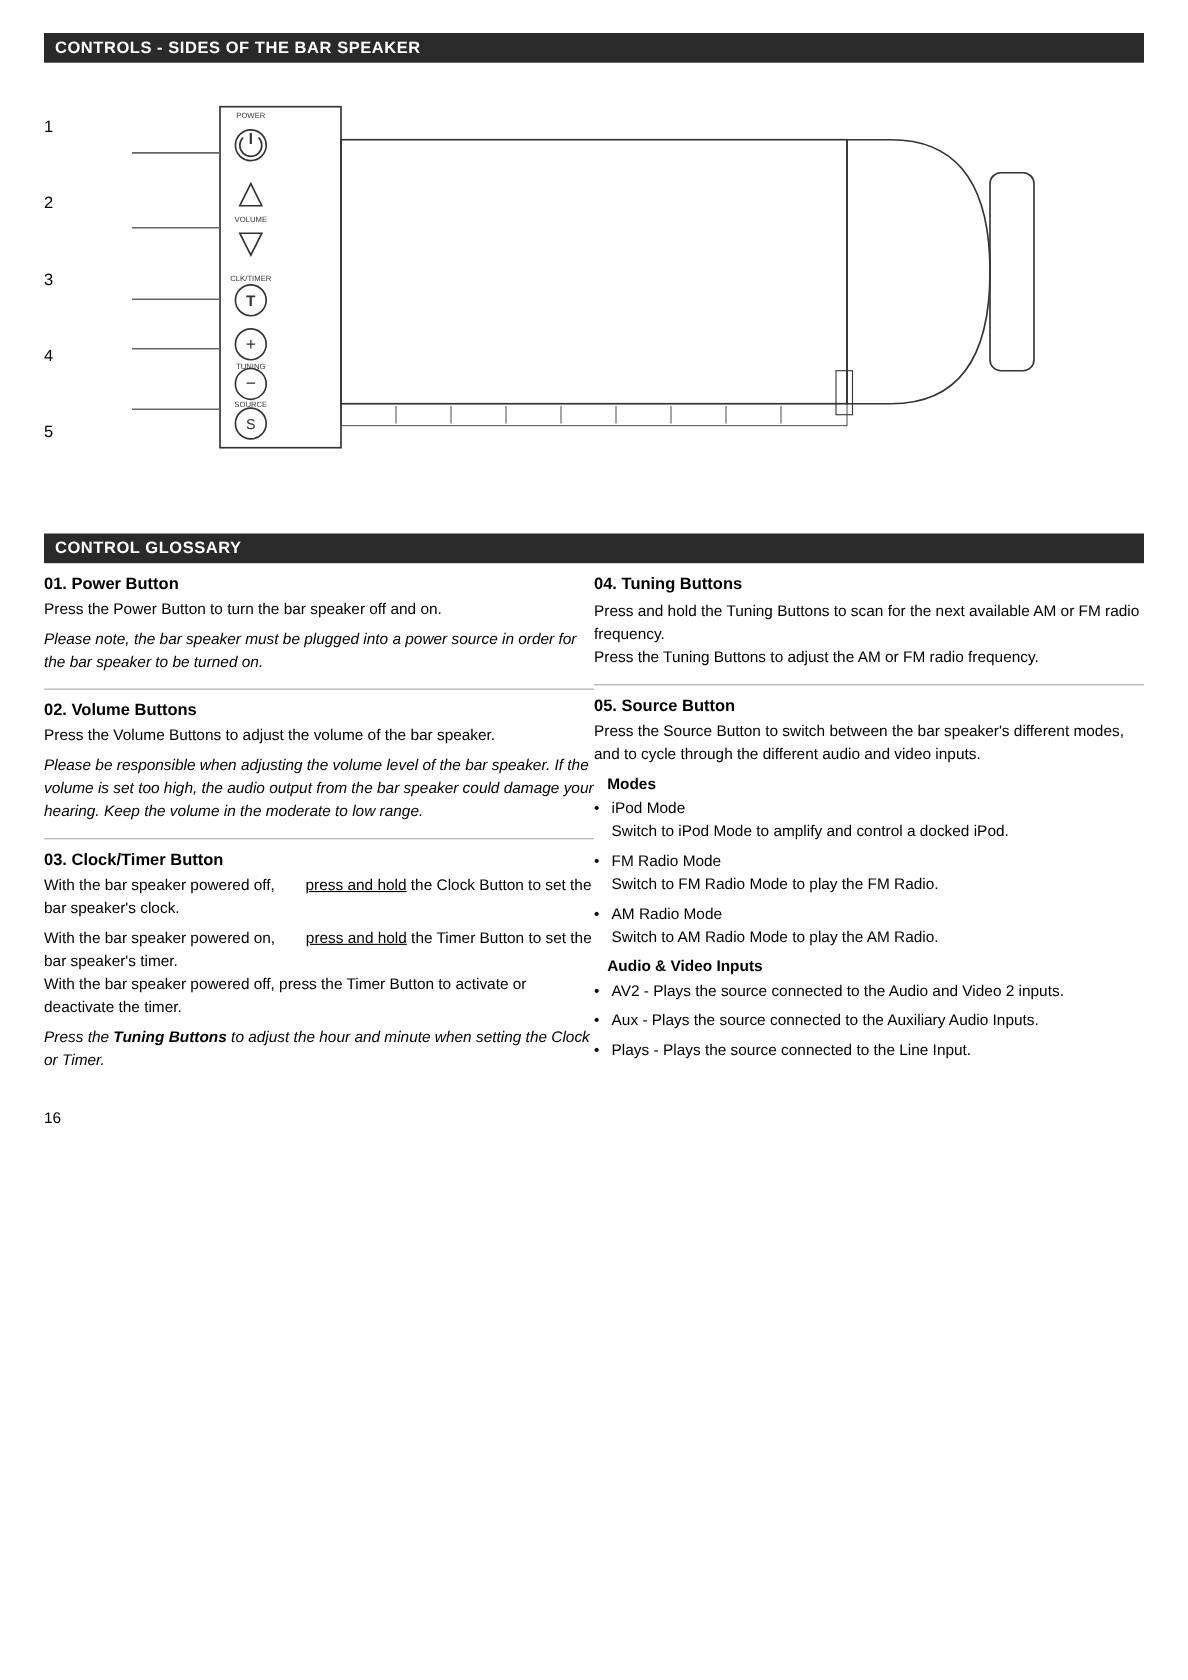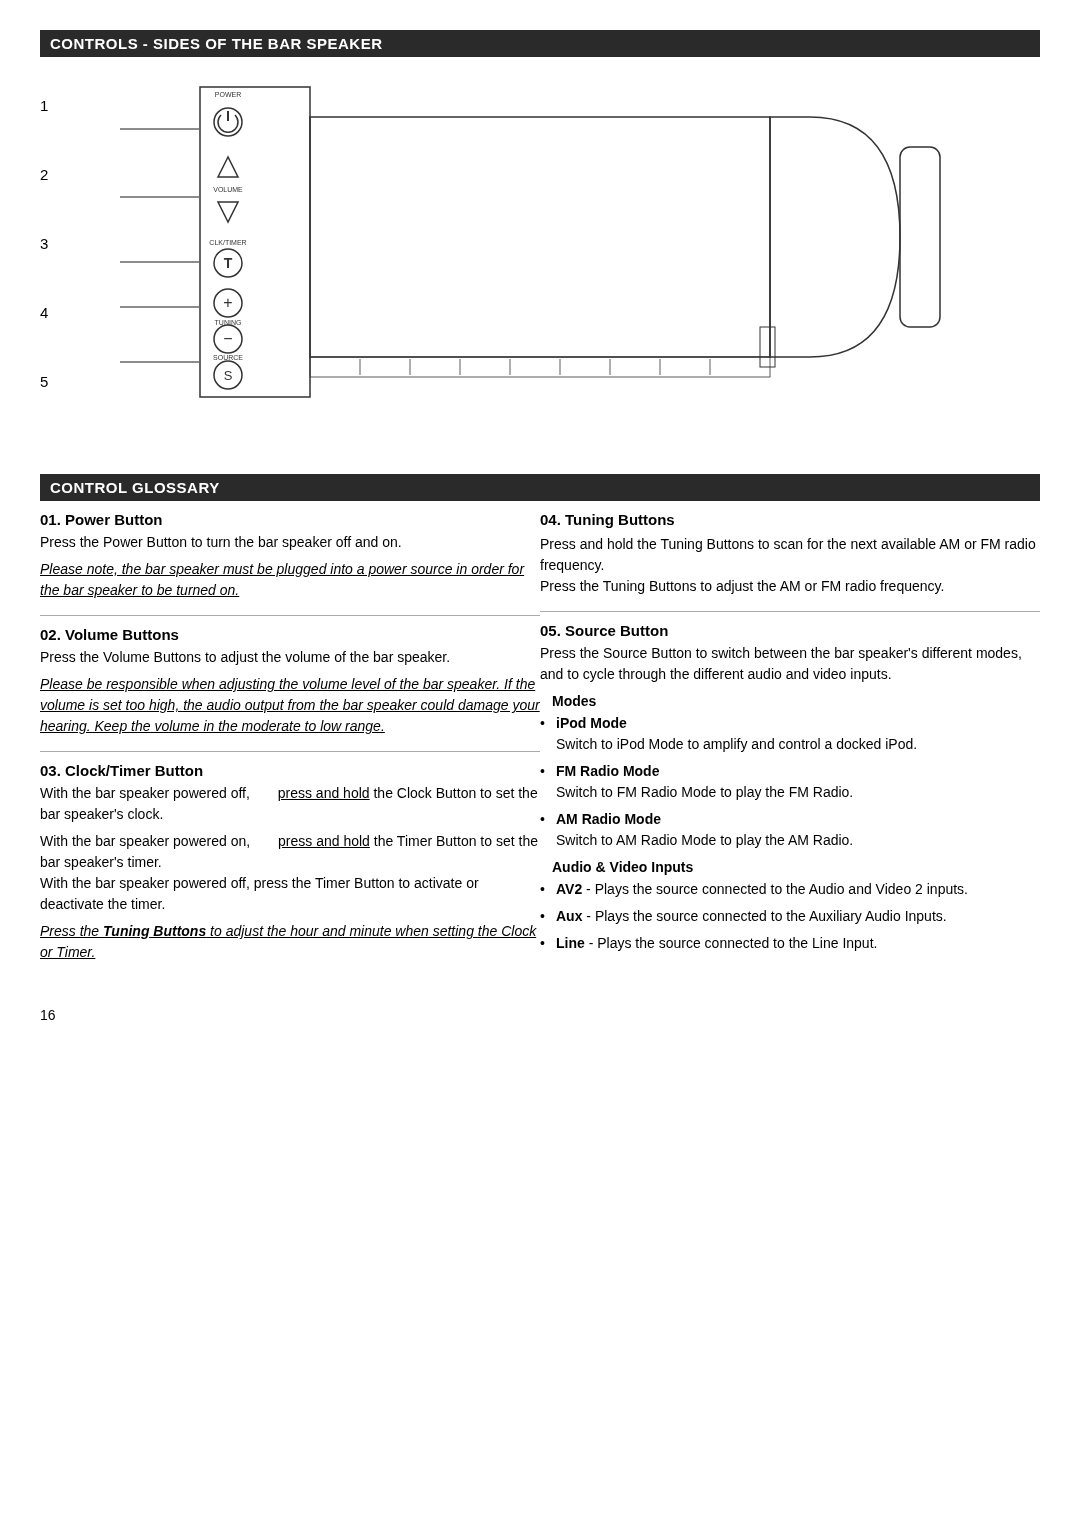--- a/index.html
+++ b/index.html
@@ -13,20 +13,21 @@
       padding: 30px 40px;
     }
 
     
     .section-header {
       background: #2a2a2a;
       color: #fff;
       font-weight: bold;
       font-size: 15px;
       padding: 5px 10px;
+      margin-bottom: 10px;
       letter-spacing: 0.5px;
     }
 
     
     .diagram-area {
       display: flex;
       margin-bottom: 24px;
       padding: 10px 0 20px 0;
     }
 
@@ -76,21 +77,20 @@
       font-size: 14px;
       line-height: 1.5;
       margin-left: 0;
     }
 
     .glossary-item-italic {
       font-style: italic;
       font-size: 14px;
       line-height: 1.5;
       margin-top: 6px;
-      text-decoration: underline;
     }
 
     .sub-section-title {
       font-weight: bold;
       font-size: 14px;
       margin-bottom: 4px;
       margin-top: 8px;
       margin-left: 12px;
     }
 
@@ -108,35 +108,35 @@
       margin-bottom: 6px;
     }
 
     .bullet-list li::before {
       content: "•";
       position: absolute;
       left: 0;
     }
 
     .bullet-bold {
-      font-weight: bold;
+      font-weight: normal;
     }
 
     .underline {
       text-decoration: underline;
       margin-left: 24px;
     }
 
     .bold-italic {
       font-weight: bold;
       font-style: italic;
     }
 
     .page-number {
-      margin-top: 30px;
+      margin-top: 20px;
       font-size: 14px;
     }
 
     .divider-line {
       border: none;
       border-top: 1px solid #aaa;
       margin: 10px 0;
     }
   </style>
 </head>
@@ -295,21 +295,21 @@
         <div class="sub-section-title">Audio &amp; Video Inputs</div>
 
         <ul class="bullet-list">
           <li>
             <span class="bullet-bold">AV2</span><span> - Plays the source connected to the Audio and Video 2 inputs.</span>
           </li>
           <li>
             <span class="bullet-bold">Aux</span><span> - Plays the source connected to the Auxiliary Audio Inputs.</span>
           </li>
           <li>
-            <span class="bullet-bold">Line</span><span> - Plays the source connected to the Line Input.</span>
+            <span class="bullet-bold">Plays</span><span> - Plays the source connected to the Line Input.</span>
           </li>
         </ul>
 
       </div>
 
     </div>
   </div>
 </div>
 
 <div class="page-number">16</div>

